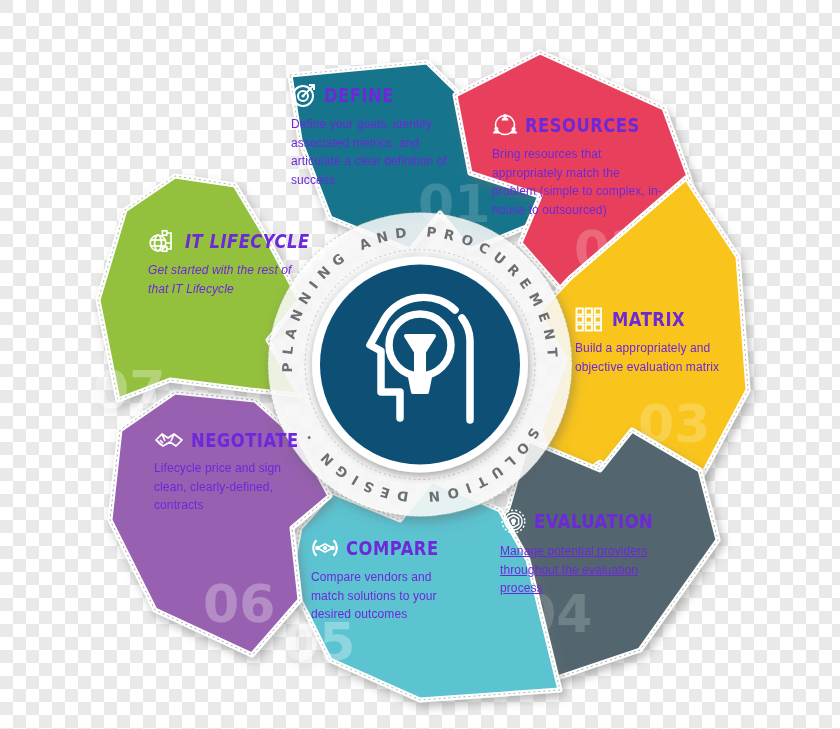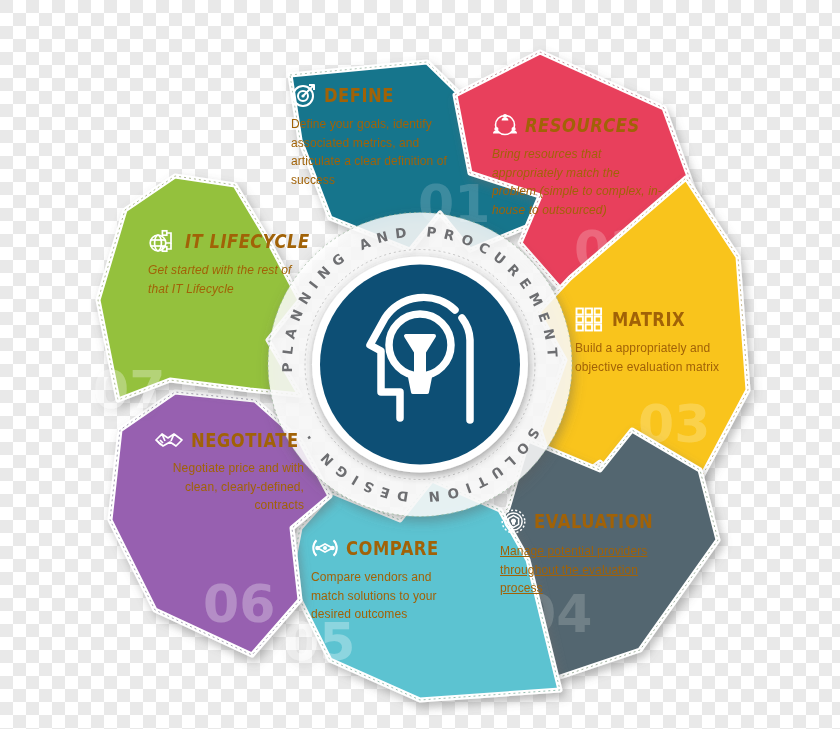--- a/index.html
+++ b/index.html
@@ -4,37 +4,37 @@
 <style>
   html,body{margin:0;padding:0;}
   body{
     width:840px;height:729px;overflow:hidden;
     font-family:"Liberation Sans", sans-serif;
     background:
       repeating-conic-gradient(#ffffff 0% 25%, #e9e9e9 0% 50%) 0 0/26px 26px;
     position:relative;
   }
   #wheel{position:absolute;left:0;top:0;width:840px;height:729px;}
-  .seg-label{position:absolute;color:#a16207;pointer-events:none;}
+  .seg-label{position:absolute;color:#6d28d9;pointer-events:none;}
   .seg-head{display:flex;align-items:center;gap:7px;margin-bottom:7px;}
   .seg-title{
     font-family:"DejaVu Sans", sans-serif;
     font-weight:bold;font-size:19px;letter-spacing:.6px;
     line-height:1;text-transform:uppercase;
     transform:scaleX(.86);transform-origin:left center;white-space:nowrap;
   }
   .seg-desc{font-size:12px;line-height:1.55;max-width:175px;letter-spacing:.1px;}
   .ic{flex:0 0 auto;display:block;}
   
   #lab-define   {left:291px;top:82px;}
-  #lab-resources{left:492px;top:112px;font-style:italic;}
+  #lab-resources{left:492px;top:112px;}
   #lab-matrix   {left:575px;top:306px;}
   #lab-evaluation{left:500px;top:508px;}
   #lab-compare  {left:311px;top:535px;}
-  #lab-negotiate{left:154px;top:428px;text-align:right;}
+  #lab-negotiate{left:154px;top:428px;}
   #lab-lifecycle{left:148px;top:228px;font-style:italic;}
   #lab-matrix .seg-desc{max-width:160px;}
   #lab-lifecycle .seg-desc{max-width:150px;}
   #lab-evaluation .seg-desc{max-width:160px;text-decoration:underline;}
   #lab-compare .seg-desc{max-width:155px;}
   #lab-negotiate .seg-desc{max-width:150px;}
   #lab-define .seg-desc{max-width:160px;}
   #lab-resources .seg-desc{max-width:170px;}
 </style>
 </head>
@@ -235,21 +235,21 @@
       <g fill="none" stroke="#fff" stroke-width="1.7" stroke-linejoin="round">
         <path d="M 2,12 L 8,6 L 14,10 L 20,6 L 28,12 L 22,18 L 16,14 L 9,18 Z"></path>
         <path d="M 8,6 L 11,13"></path>
           <path d="M 20,6 L 17,13"></path>
         <path d="M 4,14 L 7,17"></path>
           <path d="M 6,12 L 9,15"></path>
       </g>
     </svg>
     <span class="seg-title">NEGOTIATE</span>
   </div>
-  <div class="seg-desc">Negotiate price and with clean, clearly-defined, contracts</div>
+  <div class="seg-desc">Lifecycle price and sign clean, clearly-defined, contracts</div>
 </div>
 
 <div class="seg-label" id="lab-lifecycle">
   <div class="seg-head">
     <svg class="ic" width="30" height="26" viewBox="0 0 30 26">
       <g fill="none" stroke="#fff" stroke-width="1.7">
         <circle cx="10" cy="15" r="7.8"></circle>
         <ellipse cx="10" cy="15" rx="3.4" ry="7.8"></ellipse>
         <path d="M 2.6,12 L 17.4,12"></path>
           <path d="M 2.6,18 L 17.4,18"></path>

